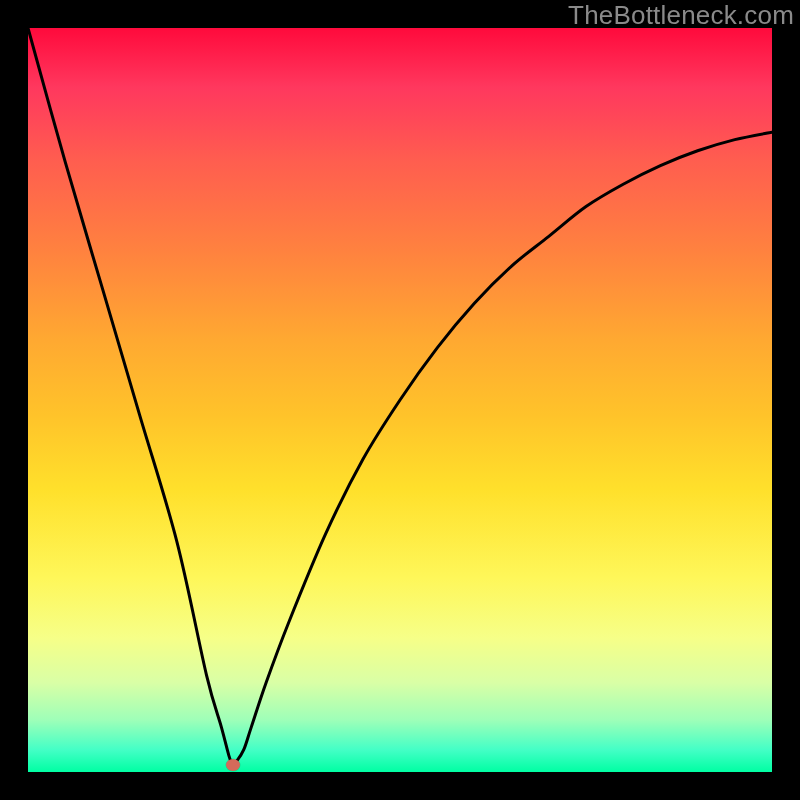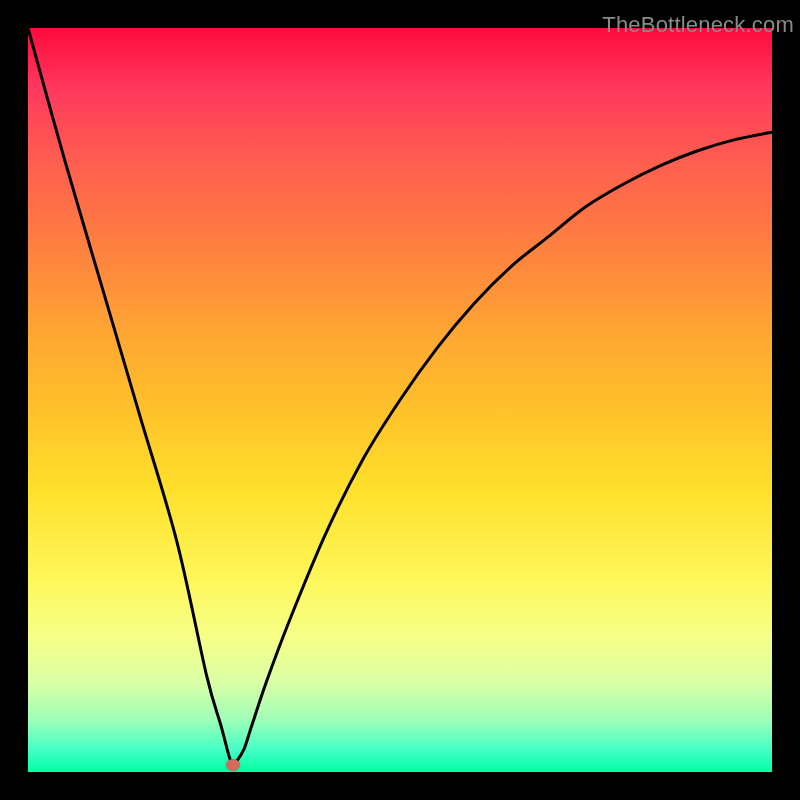--- a/index.html
+++ b/index.html
@@ -5,24 +5,24 @@
   * { margin: 0; padding: 0; box-sizing: border-box; }
   html, body { width: 800px; height: 800px; overflow: hidden; background: #000; }
   .frame {
     position: relative;
     width: 800px;
     height: 800px;
     background: #000;
   }
   .watermark {
     position: absolute;
-    top: 12px;
+    top: 0;
     right: 6px;
     font-family: Arial, Helvetica, sans-serif;
-    font-size: 22px;
+    font-size: 26px;
     color: #8a8a8a;
     letter-spacing: 0.2px;
     z-index: 10;
   }
   .plot {
     position: absolute;
     left: 28px;
     top: 28px;
     width: 744px;
     height: 744px;

